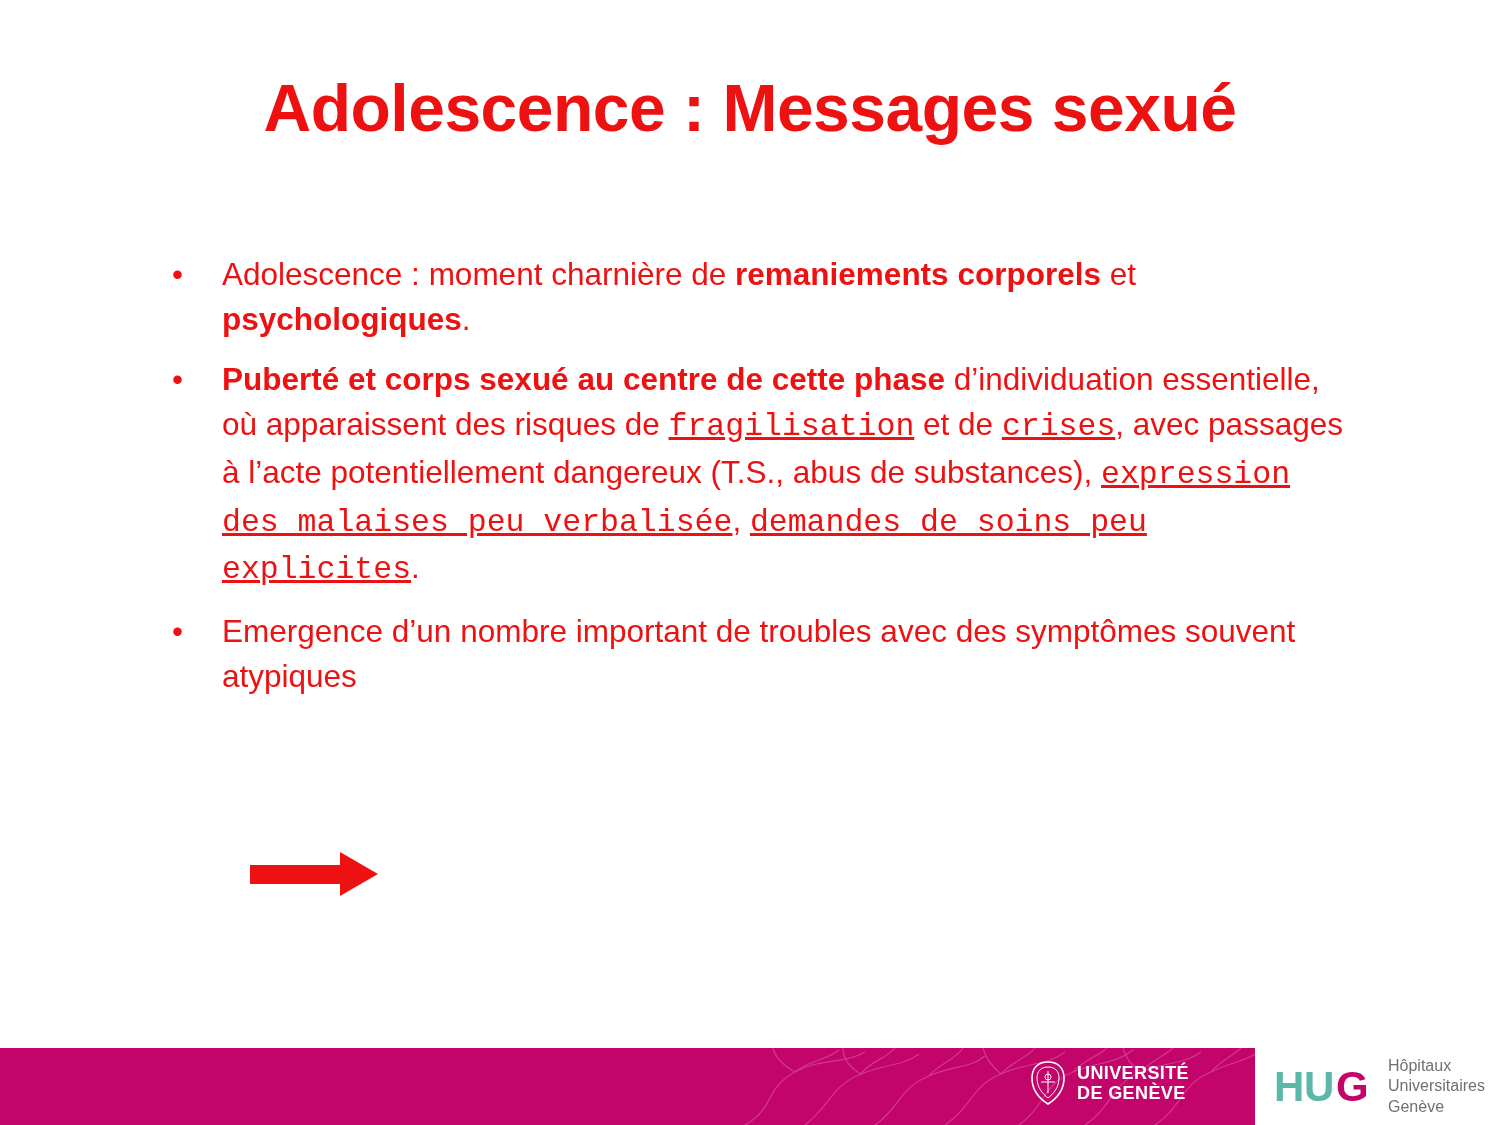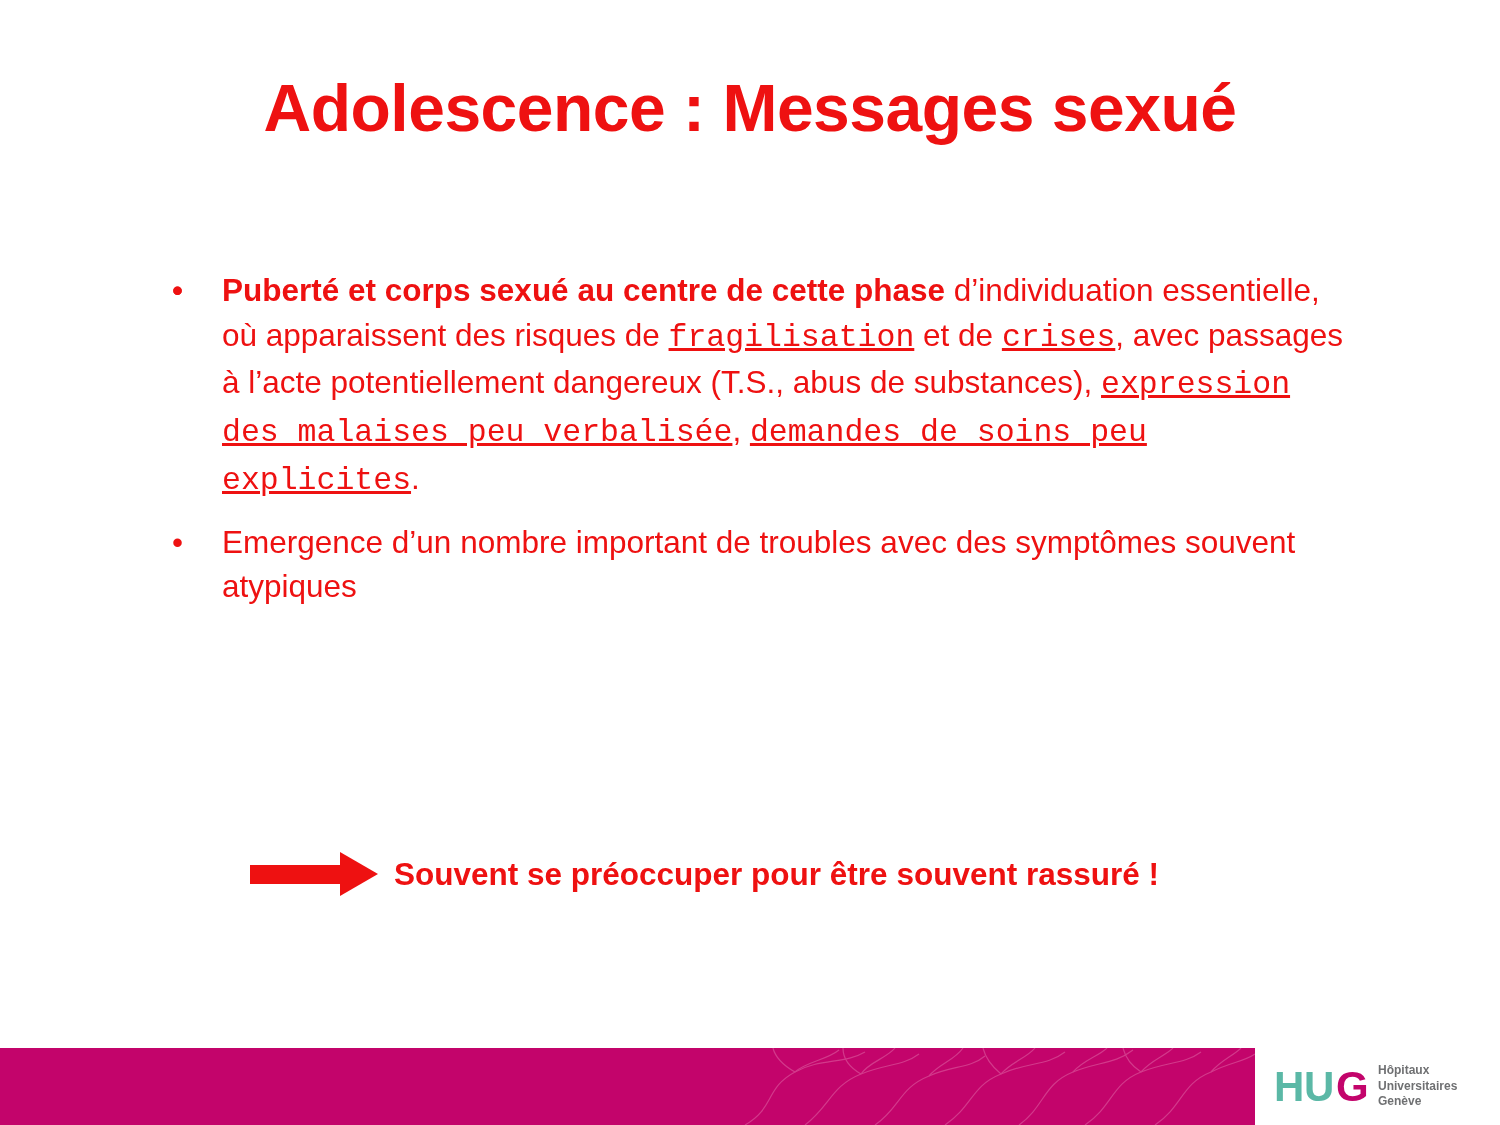--- a/index.html
+++ b/index.html
@@ -167,56 +167,55 @@
     display: flex;
     align-items: center;
   }
   .hug-mark {
     width: 104px;
     height: 48px;
     margin-left: 4px;
     flex: 0 0 auto;
   }
   .hug-text {
-    margin-left: 0;
+    margin-left: 10px;
     color: #6f7072;
-    font-size: 12px;
+    font-size: 16px;
     line-height: 1.28;
-    font-weight: bold;
   }
 </style>
 </head>
 <body>
 
 <div class="slide">
 
   <div class="slide-title">Adolescence : Messages sexué</div>
 
   <div class="body-block">
     <ul class="bullets">
       <li>
         <span class="bullet-dot">•</span>
+        <span class="rich"><span>Adolescence : moment charnière de </span><span class="b">remaniements corporels</span><span> et </span><span class="b">psychologiques</span><span>.</span></span>
       </li>
       <li>
         <span class="bullet-dot">•</span>
         <span class="rich"><span class="b">Puberté et corps sexué au centre de cette phase</span><span> d’individuation essentielle, où apparaissent des risques de </span><span class="u">fragilisation</span><span> et de </span><span class="u">crises</span><span>, avec passages à l’acte potentiellement dangereux (T.S., abus de substances), </span><span class="u">expression des malaises peu verbalisée</span><span>, </span><span class="u">demandes de soins peu explicites</span><span>.</span></span>
       </li>
       <li>
         <span class="bullet-dot">•</span>
         <span class="rich"><span>Emergence d’un nombre important de troubles avec des symptômes souvent atypiques</span></span>
       </li>
     </ul>
   </div>
 
   <div class="conclusion-row">
     <span class="arrow">
       <span class="shaft"></span>
       <span class="head"></span>
     </span>
-    <span class="conclusion-text">Souvent se préoccuper pour être souvent rassuré !</span>
   </div>
 
   <div class="footer">
     <div class="footer-band">
       <svg class="veins" viewBox="0 0 520 77" preserveAspectRatio="none">
         <g stroke="#f2a8cd" stroke-width="1.2" fill="none" opacity="0.85">
           <path d="M10 77 C 40 60, 30 40, 60 24 C 85 10, 110 16, 130 4"></path>
           <path d="M60 24 C 70 14, 92 12, 104 2"></path>
           <path d="M60 24 C 46 16, 40 8, 38 0"></path>
           <path d="M70 77 C 95 58, 96 38, 126 26 C 150 16, 168 18, 184 6"></path>
@@ -231,20 +230,32 @@
           <path d="M338 24 C 348 12, 364 8, 372 0"></path>
           <path d="M350 77 C 378 58, 376 36, 406 24 C 430 14, 450 16, 466 4"></path>
           <path d="M406 24 C 416 12, 430 8, 438 0"></path>
           <path d="M406 24 C 394 16, 390 8, 388 0"></path>
           <path d="M420 77 C 448 58, 446 36, 476 24 C 496 14, 508 14, 520 6"></path>
           <path d="M476 24 C 486 12, 498 8, 506 0"></path>
         </g>
       </svg>
     </div>
 
+    <div class="unige-logo">
+      <svg class="unige-crest" viewBox="0 0 36 44">
+        <path d="M18 1 C 28 1, 34 7, 34 17 C 34 30, 26 38, 18 43 C 10 38, 2 30, 2 17 C 2 7, 8 1, 18 1 Z" fill="none" stroke="#ffffff" stroke-width="1.6"></path>
+        <path d="M18 6 C 25 6, 29 10, 29 17 C 29 27, 23 33, 18 37 C 13 33, 7 27, 7 17 C 7 10, 11 6, 18 6 Z" fill="none" stroke="#ffffff" stroke-width="1"></path>
+        <path d="M18 10 L 18 32 M 11 21 L 25 21" stroke="#ffffff" stroke-width="1"></path>
+        <circle cx="18" cy="16" r="3" fill="none" stroke="#ffffff" stroke-width="1"></circle>
+      </svg>
+      <div class="unige-text">
+        <div>UNIVERSITÉ</div>
+        <div>DE GENÈVE</div>
+      </div>
+    </div>
 
     <div class="hug-logo">
       <svg class="hug-mark" viewBox="0 0 104 48">
         <text x="0" y="38" font-family="Liberation Sans, sans-serif" font-size="42" font-weight="bold" fill="#5bb8a6">H</text>
         <text x="30" y="38" font-family="Liberation Sans, sans-serif" font-size="42" font-weight="bold" fill="#5bb8a6">U</text>
         <text x="62" y="38" font-family="Liberation Sans, sans-serif" font-size="42" font-weight="bold" fill="#c3046b">G</text>
       </svg>
       <div class="hug-text">
         <div>Hôpitaux</div>
         <div>Universitaires</div>

